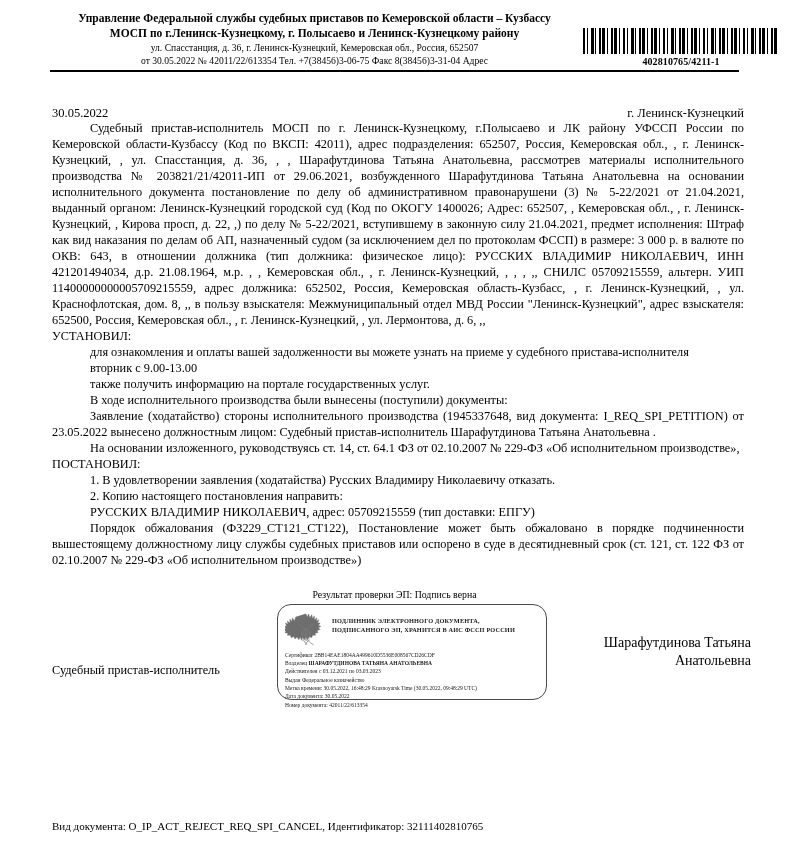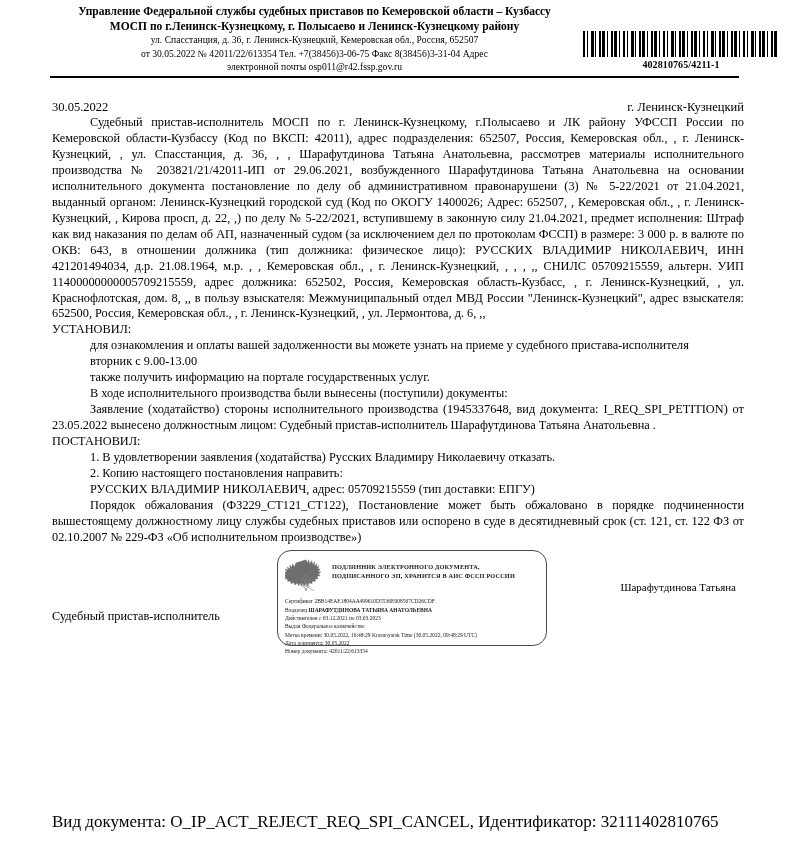--- a/index.html
+++ b/index.html
@@ -21,21 +21,21 @@
     position: relative;
     width: 789px;
     height: 844px;
     padding: 0;
     box-sizing: border-box;
   }
 
   
   .header {
     display: flex;
-    align-items: center;
+    align-items: flex-end;
     padding: 4px 10px 0 50px;
     box-sizing: border-box;
     font-family: Liberation Serif, serif;
   }
   .header-left {
     width: 530px;
     text-align: center;
   }
   .org-title {
     font-weight: bold;
@@ -102,21 +102,21 @@
     text-align: center;
     font-size: 12.5px;
     margin-top: 24px;
   }
 
   .date-city-row {
     display: flex;
     justify-content: space-between;
     font-size: 12.5px;
     padding: 0 45px 0 52px;
-    margin-top: 22px;
+    margin-top: 34px;
   }
 
   
   .body-text {
     padding: 0 45px 0 52px;
     font-size: 12.3px;
     line-height: 1.30;
     text-align: justify;
   }
   .body-text p {
@@ -188,49 +188,48 @@
 
   .sign-left {
     position: absolute;
     left: 52px;
     top: 34px;
     font-size: 12.3px;
     margin-top: 25px;
   }
   .sign-right {
     position: absolute;
-    right: 53px;
+    right: 38px;
     top: 30px;
     width: 170px;
     text-align: right;
-    font-size: 11px;
+    font-size: 14px;
     line-height: 1.34;
   }
 
   
   .footer {
     position: absolute;
     left: 52px;
     bottom: 12px;
-    font-size: 17px;
+    font-size: 11px;
     text-align: right;
   }
 </style>
 </head>
 <body>
 
 <div class="page">
 
   <div class="header">
     <div class="header-left">
       <div class="org-title">Управление Федеральной службы судебных приставов по Кемеровской области – Кузбассу</div>
       <div class="org-title-2">МОСП по г.Ленинск-Кузнецкому, г. Полысаево и Ленинск-Кузнецкому району</div>
       <div class="org-address">ул. Спасстанция, д. 36, г. Ленинск-Кузнецкий, Кемеровская обл., Россия, 652507</div>
       <div class="org-address">от 30.05.2022 № 42011/22/613354 Тел. +7(38456)3-06-75 Факс 8(38456)3-31-04 Адрес</div>
-      <div class="org-address">электронной почты osp011@r42.fssp.gov.ru</div>
     </div>
     <div class="header-right">
       <div class="barcode"></div>
       <div class="barcode-num">402810765/4211-1</div>
     </div>
   </div>
   <hr class="header-rule">
 
 
 
@@ -247,30 +246,32 @@
 
 
     <p class="block-gap">для ознакомления и оплаты вашей задолженности вы можете узнать на приеме у судебного пристава-исполнителя</p>
 
     <p>вторник с 9.00-13.00</p>
     <p>также получить информацию на портале государственных услуг.</p>
     <p>В ходе исполнительного производства были вынесены (поступили) документы:</p>
 
     <p>Заявление (ходатайство) стороны исполнительного производства (1945337648, вид документа: I_REQ_SPI_PETITION) от 23.05.2022 вынесено должностным лицом: Судебный пристав-исполнитель Шарафутдинова Татьяна Анатольевна .</p>
 
+    <p class="block-gap">На основании изложенного, руководствуясь ст. 14, ст. 64.1 ФЗ от 02.10.2007 № 229-ФЗ «Об исполнительном производстве»,</p>
 
     <p class="centered-heading block-gap">ПОСТАНОВИЛ:</p>
 
     <p>1. В удовлетворении заявления (ходатайства) Русских Владимиру Николаевичу отказать.</p>
     <p>2. Копию настоящего постановления направить:</p>
     <p>РУССКИХ ВЛАДИМИР НИКОЛАЕВИЧ, адрес: 05709215559 (тип доставки: ЕПГУ)</p>
 
     <p class="block-gap">Порядок обжалования (ФЗ229_СТ121_СТ122), Постановление может быть обжаловано в порядке подчиненности вышестоящему должностному лицу службы судебных приставов или оспорено в суде в десятидневный срок (ст. 121, ст. 122 ФЗ от 02.10.2007 № 229-ФЗ «Об исполнительном производстве»)</p>
   </div>
 
+  <div class="ep-result">Результат проверки ЭП: Подпись верна</div>
 
   <div class="sign-area">
 
     <div class="sign-left">Судебный пристав-исполнитель</div>
 
     <div class="stamp-box">
       <div class="stamp-top">
         <svg class="emblem" viewBox="0 0 64 62">
           <g fill="#555" stroke="#555" stroke-width="0.6">
             <path d="M32 6 l2 5 2-5 2 6 3-5 1 6 3-4 0 6 4-3 -1 5 4-2 -2 5 4 0 -3 4 4 1 -4 3 3 2 -5 2 2 3 -5 1 1 3 -5 0 -1 4 -4-2 -2 4 -3-3 -3 4 -2-4 -2 5 -2-5 -2 4 -3-4 -3 3 -2-4 -4 2 -1-4 -5 0 1-3 -5-1 2-2 -4-3 4-1 -3-4 4 0 -2-5 4 2 -1-5 4 3 0-6 3 4 1-6 3 5 2-6 z"></path>
@@ -295,18 +296,19 @@
         <div>Действителен с 03.12.2021 по 03.03.2023</div>
         <div>Выдан Федеральное казначейство</div>
         <div>Метка времени: 30.05.2022, 16:48:29 Krasnoyarsk Time (30.05.2022, 09:48:29 UTC)</div>
         <div>Дата документа: 30.05.2022</div>
         <div>Номер документа: 42011/22/613354</div>
       </div>
     </div>
 
     <div class="sign-right">
       <div>Шарафутдинова Татьяна</div>
+      <div>Анатольевна</div>
     </div>
   </div>
 
   <div class="footer">Вид документа: O_IP_ACT_REJECT_REQ_SPI_CANCEL, Идентификатор: 32111402810765</div>
 
 </div>
 
 </body></html>

